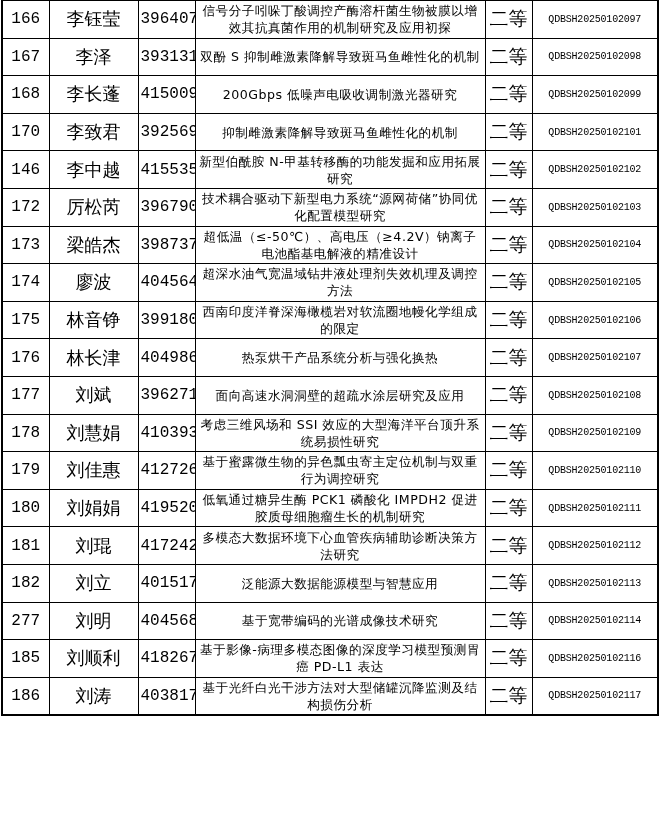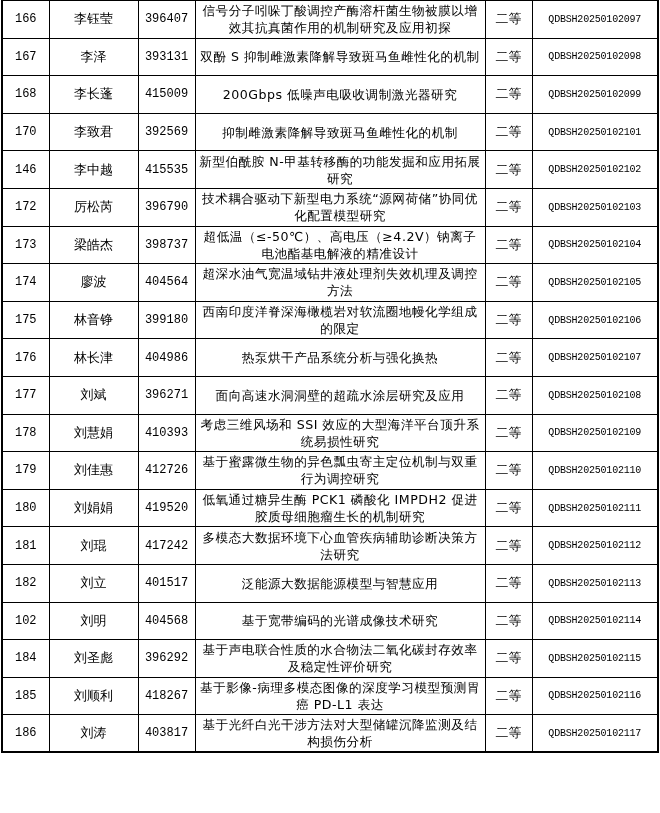--- a/index.html
+++ b/index.html
@@ -10,24 +10,24 @@
       border-collapse: collapse; table-layout: fixed;
       width: 656px;
       border-left: 2px solid #000; border-right: 2px solid #000; border-bottom: 2px solid #000;
     }
     table.award td {
       border: 1px solid #000;
       height: 37.6px; padding: 0 2px; box-sizing: border-box;
       text-align: center; vertical-align: middle;
       overflow: hidden;
     }
-    td.c-no, td.c-id { font-family: "Liberation Mono", "DejaVu Sans Mono", monospace; font-size: 12px; }
-    td.c-name { font-size: 13px; }
+    td.c-no, td.c-id { font-family: "Liberation Mono", "DejaVu Sans Mono", monospace; font-size: 16px; }
+    td.c-name { font-size: 18px; }
     td.c-title { font-size: 12.6px; line-height: 17px; letter-spacing: 0.5px; margin-left: 12px; }
-    td.c-level { font-size: 13px; }
+    td.c-level { font-size: 19px; }
     td.c-code { font-family: "Liberation Mono", "DejaVu Sans Mono", monospace; font-size: 10px; letter-spacing: -0.2px; }
   </style>
 </head>
 <body>
 
 <table class="award">
   <colgroup>
     <col style="width:47px">
     <col style="width:89px">
     <col style="width:57px">
@@ -158,34 +158,26 @@
   </tr>
       <tr>
     <td class="c-no">182</td>
     <td class="c-name">刘立</td>
     <td class="c-id">401517</td>
     <td class="c-title">泛能源大数据能源模型与智慧应用</td>
     <td class="c-level">二等</td>
     <td class="c-code">QDBSH20250102113</td>
   </tr>
       <tr>
-    <td class="c-no">102</td>
+    <td class="c-no">277</td>
     <td class="c-name">刘明</td>
     <td class="c-id">404568</td>
     <td class="c-title">基于宽带编码的光谱成像技术研究</td>
     <td class="c-level">二等</td>
     <td class="c-code">QDBSH20250102114</td>
-  </tr>
-      <tr>
-    <td class="c-no">184</td>
-    <td class="c-name">刘圣彪</td>
-    <td class="c-id">396292</td>
-    <td class="c-title">基于声电联合性质的水合物法二氧化碳封存效率及稳定性评价研究</td>
-    <td class="c-level">二等</td>
-    <td class="c-code">QDBSH20250102115</td>
   </tr>
       <tr>
     <td class="c-no">185</td>
     <td class="c-name">刘顺利</td>
     <td class="c-id">418267</td>
     <td class="c-title">基于影像-病理多模态图像的深度学习模型预测胃癌 PD-L1 表达</td>
     <td class="c-level">二等</td>
     <td class="c-code">QDBSH20250102116</td>
   </tr>
       <tr>

